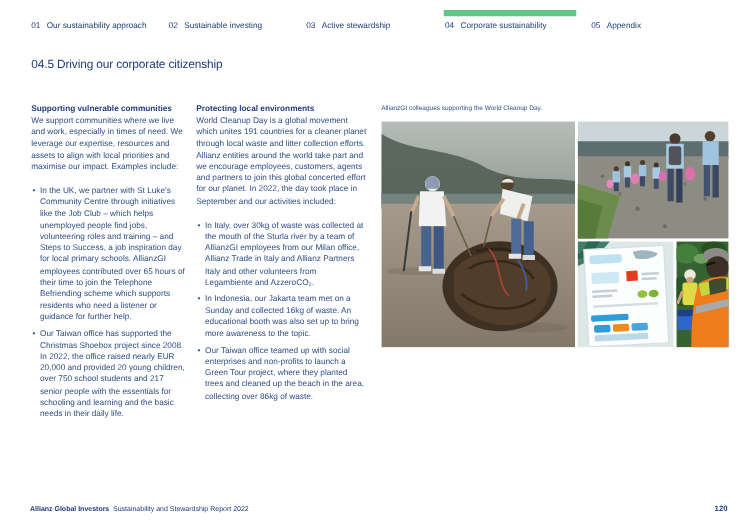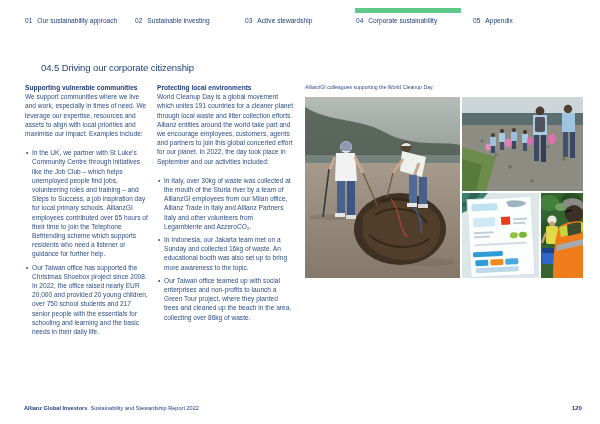--- a/index.html
+++ b/index.html
@@ -12,21 +12,21 @@
     position:relative;width:600px;height:424px;background:#ffffff;
     font-family:"Liberation Sans","DejaVu Sans",sans-serif;
     overflow:hidden;margin:0 auto;
   }
   
   .nav-item{position:absolute;top:17px;display:flex;gap:5px;font-size:6.6px;color:var(--navy);white-space:nowrap;cursor:pointer;}
   .nav-item .num{font-weight:normal;}
   .nav-0{left:25px;}.nav-1{left:135px;}.nav-2{left:245px;}.nav-3{left:356px;}.nav-4{left:473px;}
   .active-bar{position:absolute;left:355px;top:8px;width:106px;height:5px;background:var(--green);}
   
-  .title{position:absolute;left:25px;top:46px;font-size:9.5px;letter-spacing:-0.1px;color:var(--navy);font-weight:normal;margin:16px;}
+  .title{position:absolute;left:25px;top:46px;font-size:9.5px;letter-spacing:-0.1px;color:var(--navy);font-weight:normal;margin:0;}
   
   .col{position:absolute;top:83px;font-size:6.6px;line-height:9.2px;color:var(--body);}
   .col-1{left:25px;width:124px;}
   .col-2{left:157px;width:136px;}
   .col h3{margin:0;font-size:6.6px;font-weight:bold;color:var(--navy);}
   .col p{margin:0 0 10px 0;}
   .bullets{margin:0;padding:0;list-style:none;}
   .bullets li{position:relative;padding-left:7px;margin-bottom:4px;}
   .bullets li::before{content:"\2022";position:absolute;left:1px;top:0;color:var(--body);}
   

